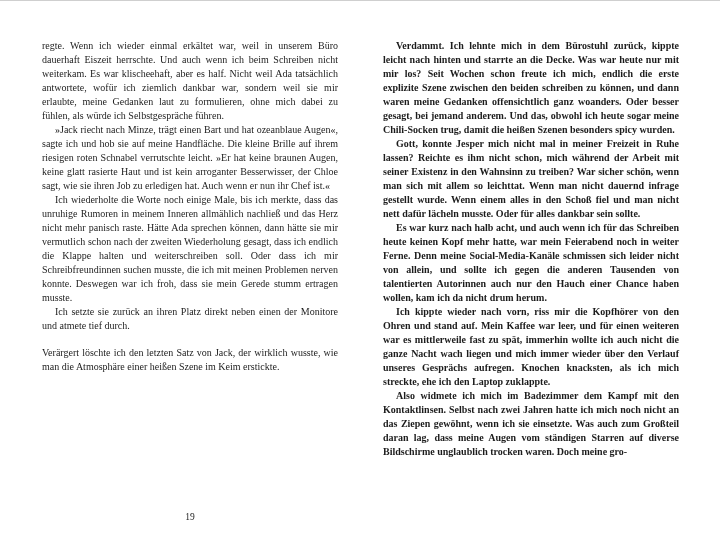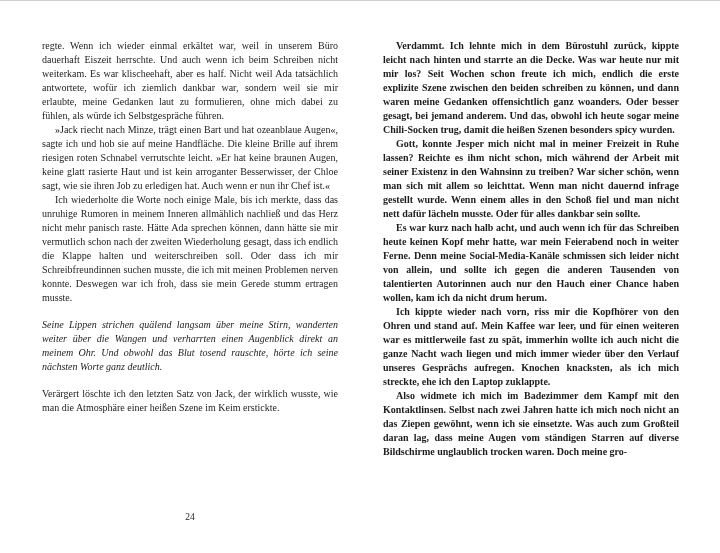--- a/index.html
+++ b/index.html
@@ -51,24 +51,24 @@
 </style>
 </head>
 <body>
 
 <div class="spread">
   <div class="page page--left">
     <div class="text-block">
         <p class="">regte. Wenn ich wieder einmal erkältet war, weil in unserem Büro dauerhaft Eiszeit herrschte. Und auch wenn ich beim Schreiben nicht weiterkam. Es war klischeehaft, aber es half. Nicht weil Ada tatsächlich antwortete, wofür ich ziemlich dankbar war, sondern weil sie mir erlaubte, meine Gedanken laut zu formulieren, ohne mich dabei zu fühlen, als würde ich Selbstgespräche führen.</p>
         <p class="indent">»Jack riecht nach Minze, trägt einen Bart und hat ozeanblaue Augen«, sagte ich und hob sie auf meine Handfläche. Die kleine Brille auf ihrem riesigen roten Schnabel verrutschte leicht. »Er hat keine braunen Augen, keine glatt rasierte Haut und ist kein arroganter Besserwisser, der Chloe sagt, wie sie ihren Job zu erledigen hat. Auch wenn er nun ihr Chef ist.«</p>
         <p class="indent">Ich wiederholte die Worte noch einige Male, bis ich merkte, dass das unruhige Rumoren in meinem Inneren allmählich nachließ und das Herz nicht mehr panisch raste. Hätte Ada sprechen können, dann hätte sie mir vermutlich schon nach der zweiten Wiederholung gesagt, dass ich endlich die Klappe halten und weiterschreiben soll. Oder dass ich mir Schreibfreundinnen suchen musste, die ich mit meinen Problemen nerven konnte. Deswegen war ich froh, dass sie mein Gerede stumm ertragen musste.</p>
-        <p class="italic gap">Seine Lippen strichen quälend langsam über meine Stirn, wanderten weiter über die Wangen und verharrten einen Augenblick direkt an meinem Ohr. Und obwohl das Blut tosend rauschte, hörte ich seine nächsten Worte ganz deutlich.</p>
+        <p class="indent">Ich setzte sie zurück an ihren Platz direkt neben einen der Monitore und atmete tief durch.</p>
         <p class="gap">Verärgert löschte ich den letzten Satz von Jack, der wirklich wusste, wie man die Atmosphäre einer heißen Szene im Keim erstickte.</p>
       </div>
-    <div class="page-number">24</div>
+    <div class="page-number">19</div>
   </div>
   <div class="page page--right">
     <div class="text-block">
         <p class="indent">Verdammt. Ich lehnte mich in dem Bürostuhl zurück, kippte leicht nach hinten und starrte an die Decke. Was war heute nur mit mir los? Seit Wochen schon freute ich mich, endlich die erste explizite Szene zwischen den beiden schreiben zu können, und dann waren meine Gedanken offensichtlich ganz woanders. Oder besser gesagt, bei jemand anderem. Und das, obwohl ich heute sogar meine Chili-Socken trug, damit die heißen Szenen besonders spicy wurden.</p>
         <p class="indent">Gott, konnte Jesper mich nicht mal in meiner Freizeit in Ruhe lassen? Reichte es ihm nicht schon, mich während der Arbeit mit seiner Existenz in den Wahnsinn zu treiben? War sicher schön, wenn man sich mit allem so leichttat. Wenn man nicht dauernd infrage gestellt wurde. Wenn einem alles in den Schoß fiel und man nicht nett dafür lächeln musste. Oder für alles dankbar sein sollte.</p>
         <p class="indent">Es war kurz nach halb acht, und auch wenn ich für das Schreiben heute keinen Kopf mehr hatte, war mein Feierabend noch in weiter Ferne. Denn meine Social-Media-Kanäle schmissen sich leider nicht von allein, und sollte ich gegen die anderen Tausenden von talentierten Autorinnen auch nur den Hauch einer Chance haben wollen, kam ich da nicht drum herum.</p>
         <p class="indent">Ich kippte wieder nach vorn, riss mir die Kopfhörer von den Ohren und stand auf. Mein Kaffee war leer, und für einen weiteren war es mittlerweile fast zu spät, immerhin wollte ich auch nicht die ganze Nacht wach liegen und mich immer wieder über den Verlauf unseres Gesprächs aufregen. Knochen knacksten, als ich mich streckte, ehe ich den Laptop zuklappte.</p>
         <p class="indent">Also widmete ich mich im Badezimmer dem Kampf mit den Kontaktlinsen. Selbst nach zwei Jahren hatte ich mich noch nicht an das Ziepen gewöhnt, wenn ich sie einsetzte. Was auch zum Großteil daran lag, dass meine Augen vom ständigen Starren auf diverse Bildschirme unglaublich trocken waren. Doch meine gro-</p>
       </div>
   </div>

